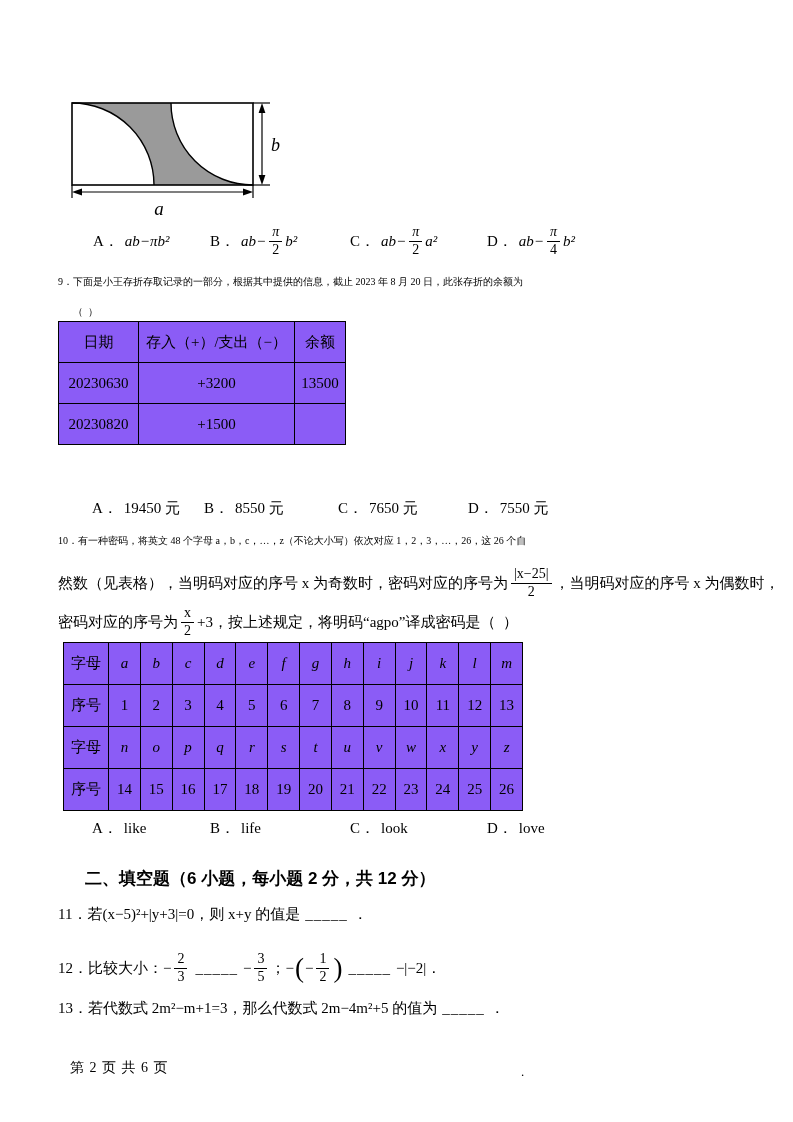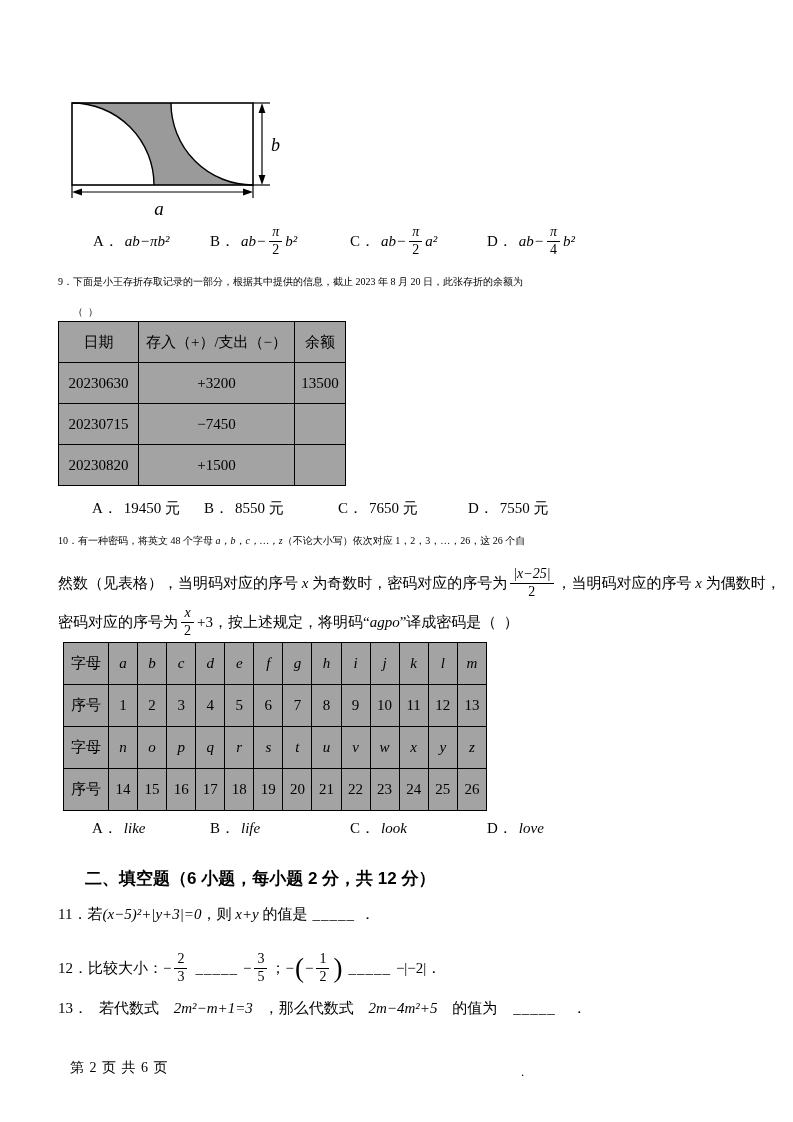--- a/index.html
+++ b/index.html
@@ -7,35 +7,35 @@
     position:relative;
     width:793px;height:1122px;
     background:#ffffff;
     font-family:"Liberation Serif","DejaVu Serif",serif;
     color:#000;
     overflow:hidden;
   }
   .abs{position:absolute;white-space:pre;}
   .line{font-size:10px;line-height:22px;height:22px;}
   .mline{display:flex;align-items:center;font-size:15px;white-space:pre;}
-  .mathvar{font-style:italic;}
+  .mathvar{}
   .formula{font-style:italic;}
   .optrow{left:0;width:793px;}
   .opt{position:absolute;top:0;height:100%;display:inline-flex;align-items:center;font-size:15px;white-space:pre;}
   .opt .olabel{margin-right:6px;}
   .frac{display:inline-flex;flex-direction:column;align-items:center;vertical-align:middle;line-height:1.15;margin:0 3px;font-size:14px;}
   .frac .fnum{border-bottom:1px solid #000;padding:0 3px;text-align:center;}
   .frac .fden{padding:0 3px;text-align:center;}
   .blank{margin:0 5px;letter-spacing:1px;}
   .bigparen{font-size:27px;line-height:1;font-weight:400;margin:0 1px;}
-  table{border-collapse:collapse;table-layout:fixed;background:#a3a3a3;}
+  table{border-collapse:collapse;table-layout:fixed;background:#8b5cf6;}
   td{border:1.3px solid #000;text-align:center;vertical-align:middle;font-size:15px;padding:0;overflow:hidden;}
   .deposit-table{width:287px;}
   .deposit-table td{height:40px;}
-  .cipher-table{width:424px;}
+  .cipher-table{width:460px;}
   .cipher-table td{height:41px;}
   .cipher-table tr:nth-child(odd) td:not(:first-child){font-style:italic;}
   .heading{font-family:"Liberation Sans","DejaVu Sans",sans-serif;font-weight:bold;font-size:17px;}
   .footer{font-size:14px;letter-spacing:1px;}
 </style>
 </head>
 <body>
 
 <div class="page">
 
@@ -73,21 +73,21 @@
     <span class="opt" style="left:487px;">
       <span class="olabel">D．</span><span class="formula">ab−</span><span class="frac"><span class="fnum formula">π</span><span class="fden">4</span></span><span class="formula">b²</span>
     </span>
   </div>
 
   <div class="abs line" style="left:58px;top:271px;">9．下面是小王存折存取记录的一部分，根据其中提供的信息，截止 2023 年 8 月 20 日，此张存折的余额为</div>
   <div class="abs line" style="left:73px;top:301px;">（  ）</div>
 
   <table class="deposit-table abs" style="left:58px;top:321px;">
     <colgroup><col style="width:80px"><col style="width:156px"><col style="width:51px"></colgroup>
-    <tbody><tr><td>日期</td><td>存入（+）/支出（−）</td><td>余额</td></tr><tr><td>20230630</td><td>+3200</td><td>13500</td></tr><tr><td>20230715</td><td>−7450</td><td></td></tr><tr><td>20230820</td><td>+1500</td><td></td></tr></tbody>
+    <tbody><tr><td>日期</td><td>存入（+）/支出（−）</td><td>余额</td></tr><tr><td>20230630</td><td>+3200</td><td>13500</td></tr><tr><td>20230820</td><td>+1500</td><td></td></tr></tbody>
   </table>
 
   <div class="abs optrow" style="top:496px;height:24px;">
     <span class="opt" style="left:92px;"><span class="olabel">A．</span><span>19450 元</span></span>
     <span class="opt" style="left:204px;"><span class="olabel">B．</span><span>8550 元</span></span>
     <span class="opt" style="left:338px;"><span class="olabel">C．</span><span>7650 元</span></span>
     <span class="opt" style="left:468px;"><span class="olabel">D．</span><span>7550 元</span></span>
   </div>
 
   <div class="abs line" style="left:58px;top:530px;"><span>10．有一种密码，将英文 48 个字母 </span><span class="mathvar">a，b，c，…，z</span><span>（不论大小写）依次对应 1，2，3，…，26，这 26 个自</span></div>
@@ -115,20 +115,20 @@
   <div class="abs heading" style="left:57px;top:867px;margin-left:28px;">二、填空题（6 小题，每小题 2 分，共 12 分）</div>
 
   <div class="abs mline" style="left:58px;top:900px;height:28px;">
     <span>11．</span><span>若</span><span class="mathvar">(x−5)²+|y+3|=0</span><span>，则 </span><span class="mathvar">x+y</span><span> 的值是</span><span class="blank">_____</span><span>．</span>
   </div>
 
   <div class="abs mline" style="left:58px;top:946px;height:44px;">
     <span>12．比较大小：</span><span>−</span><span class="frac"><span class="fnum">2</span><span class="fden">3</span></span><span class="blank">_____</span><span>−</span><span class="frac"><span class="fnum">3</span><span class="fden">5</span></span><span>；</span><span>−</span><span class="bigparen">(</span><span>−</span><span class="frac"><span class="fnum">1</span><span class="fden">2</span></span><span class="bigparen">)</span><span class="blank">_____</span><span>−|−2|</span><span>．</span>
   </div>
 
-  <div class="abs mline" style="left:58px;top:994px;height:28px;gap:11px;">
+  <div class="abs mline" style="left:58px;top:994px;height:28px;">
     <span>13．</span><span>若代数式 </span><span class="mathvar">2m²−m+1=3</span><span>，那么代数式 </span><span class="mathvar">2m−4m²+5</span><span> 的值为</span><span class="blank">_____</span><span>．</span>
   </div>
 
   <div class="abs footer" style="left:70px;top:1059px;">第 2 页 共 6 页</div>
   <div class="abs" style="left:521px;top:1064px;font-size:13px;">.</div>
 
 </div>
 
 </body></html>

